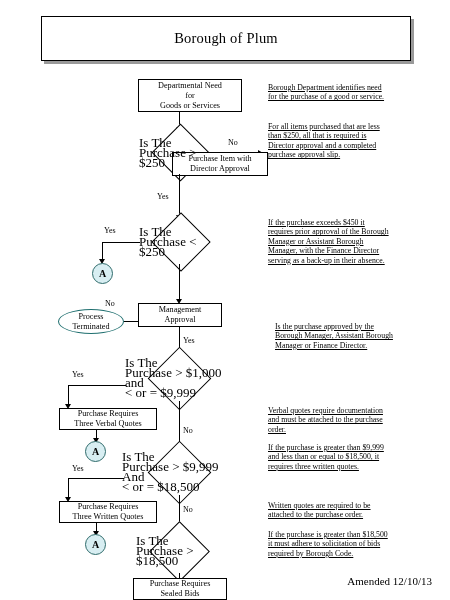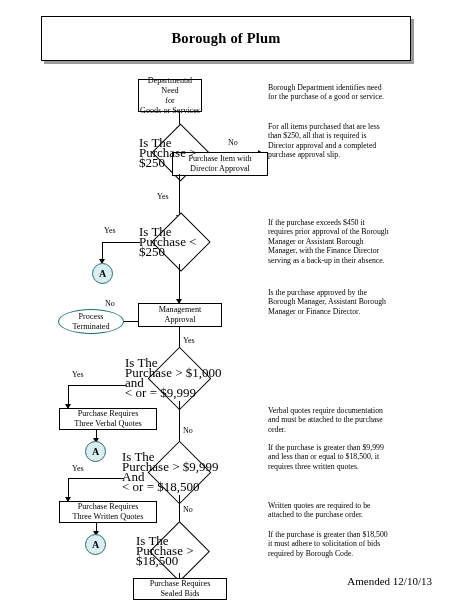--- a/index.html
+++ b/index.html
@@ -17,21 +17,21 @@
   .title-box{
     position:absolute;
     left:41px;top:16px;width:368px;height:43px;
     border:1px solid #000;
     background:#fff;
     box-shadow:3px 3px 0 #9a9a9a;
     display:flex;flex-direction:column;
     align-items:center;justify-content:center;
   }
   .title-line{
-    font-weight:bold;
+    font-weight:normal;
     font-size:14.5px;
     line-height:17px;
     text-align:center;
     letter-spacing:.2px;
   }
 
   
   .box{
     position:absolute;
     border:1px solid #000;
@@ -109,38 +109,39 @@
   }
 
   
   .note{
     position:absolute;
     left:268px;
     width:122px;
     font-size:7.8px;
     line-height:9.4px;
     text-align:left;
+    text-decoration:underline;
   }
 
   .footer{
     position:absolute;
     right:18px;bottom:13px;
     font-size:11px;
   }
 </style>
 </head>
 <body>
 
 <div id="page">
 
   <div class="title-box">
     <div class="title-line">Borough of Plum</div>
   </div>
 
-  <div class="box" style="left:138px;top:79px;width:64px;height:33px;">
+  <div class="box" style="left:138px;top:79px;width:104px;height:33px;">
     <span style="white-space:pre-line;">Departmental Need
 for
 Goods or Services</span>
   </div>
   <div class="ln lnv" style="left:179px;top:112px;height:16px;"></div>
   <div class="arr arr-d" style="left:176px;top:127px;"></div>
 
   <div class="diamond" style="left:139px;top:132px;width:82px;height:42px;">
     <div class="shape" style="left:21px;top:0px;width:41px;height:41px;"></div>
     <div class="dtext" style="white-space:pre-line;">Is The
@@ -259,21 +260,21 @@
   <div class="ln lnv" style="left:179px;top:573px;height:6px;"></div>
 
   <div class="box" style="left:133px;top:578px;width:94px;height:22px;">
     <span style="white-space:pre-line;">Purchase Requires
 Sealed Bids</span>
   </div>
 
   <div class="note" style="top:83px;">Borough Department identifies need for the purchase of a good or service.</div>
   <div class="note" style="top:122px;">For all items purchased that are less than $250, all that is required is Director  approval and a completed purchase approval slip.</div>
   <div class="note" style="top:218px;">If the purchase exceeds $450 it requires prior approval of the Borough Manager or Assistant Borough Manager, with the Finance Director serving as a back-up in their absence.</div>
-  <div class="note" style="top:288px;">Is the purchase approved by the Borough Manager, Assistant Borough Manager or Finance Director.</div>
+  <div class="note" style="top:322px;margin-left:7px;">Is the purchase approved by the Borough Manager, Assistant Borough Manager or Finance Director.</div>
   <div class="note" style="top:406px;">Verbal quotes require documentation and must be attached to the purchase order.</div>
   <div class="note" style="top:443px;">If the purchase is greater than $9,999 and less than or equal to $18,500, it requires three written quotes.</div>
   <div class="note" style="top:501px;">Written quotes are required to be attached to the purchase order.</div>
   <div class="note" style="top:530px;">If the purchase is greater than $18,500 it must adhere to solicitation of bids required by Borough Code.</div>
 
   <div class="footer">Amended 12/10/13</div>
 
 </div>
 
 </body></html>

